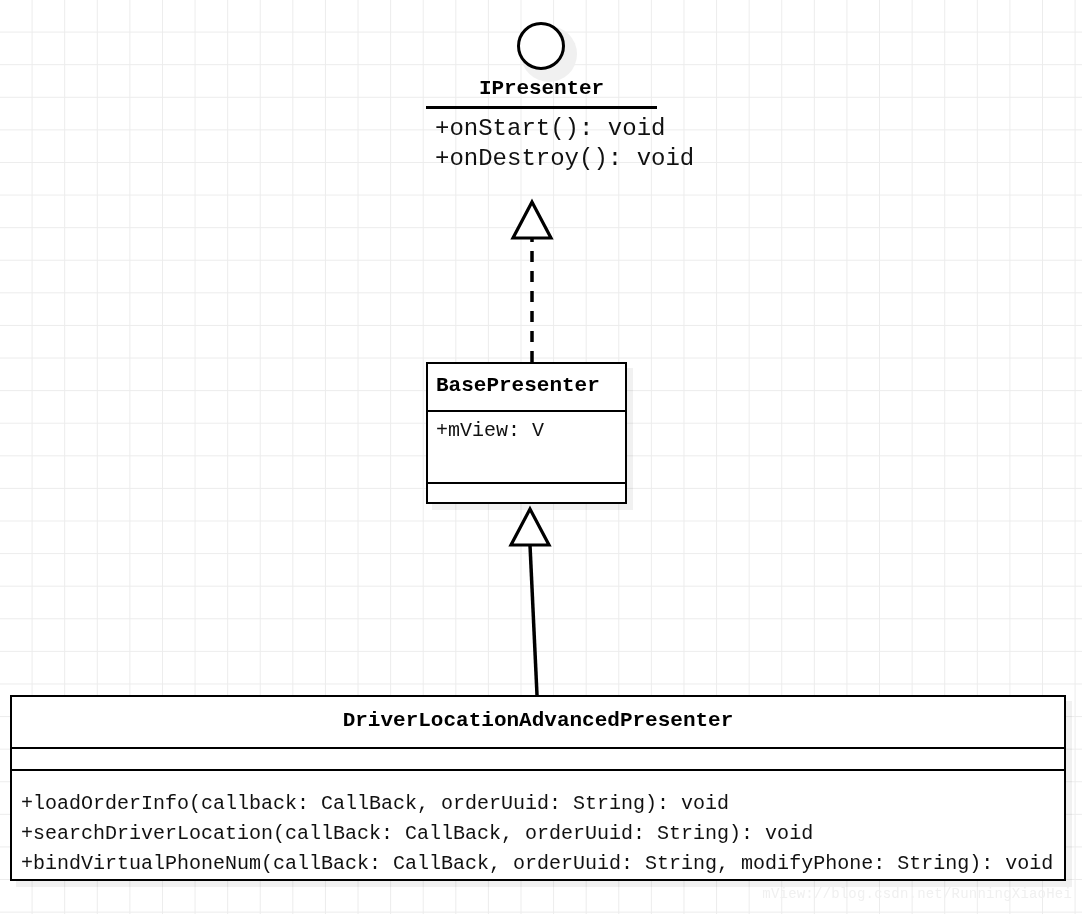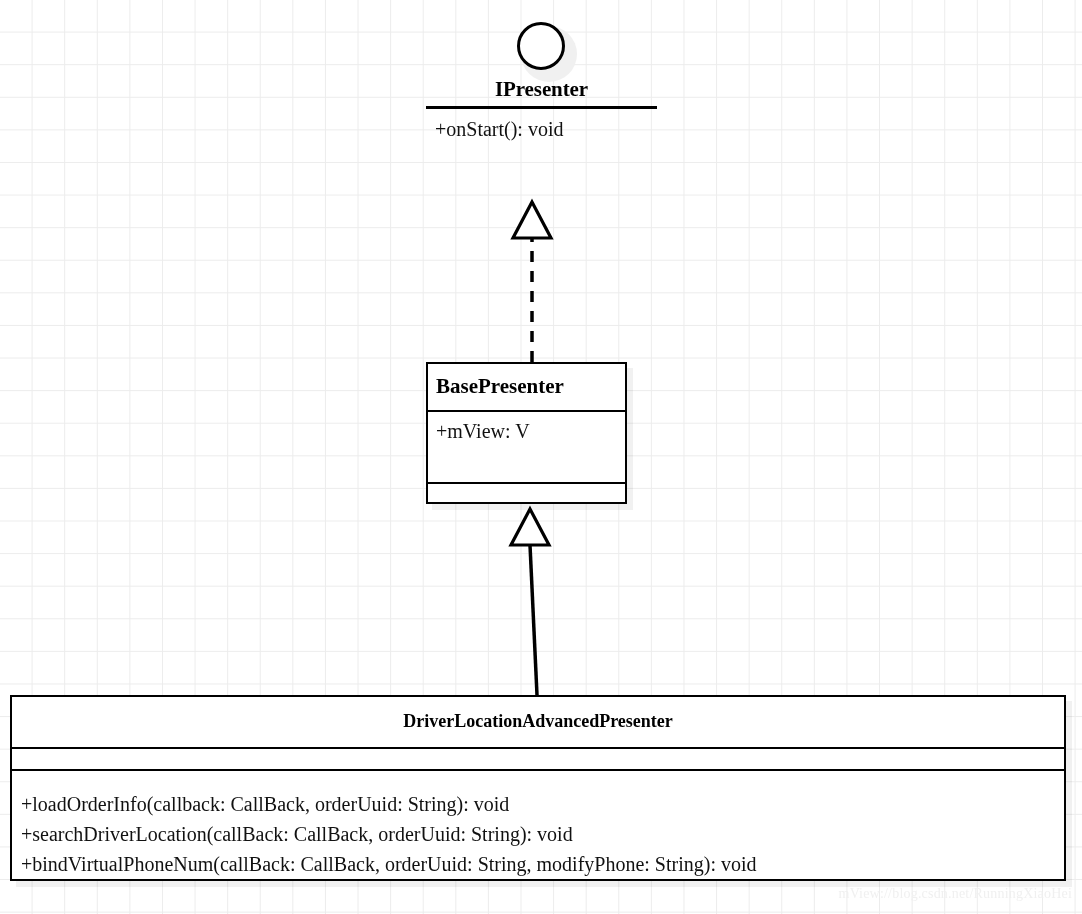--- a/index.html
+++ b/index.html
@@ -13,21 +13,21 @@
     position: relative;
     width: 1082px;
     height: 914px;
     overflow: hidden;
     background-color: #ffffff;
     background-image:
       linear-gradient(to right, #ececec 1px, transparent 1px),
       linear-gradient(to bottom, #ececec 1px, transparent 1px);
     background-size: 32.6px 32.6px;
     background-position: -1px -1px;
-    font-family: Liberation Serif, serif;
+    font-family: Liberation Mono, monospace;
     -webkit-font-smoothing: antialiased;
   }
 
   
   #vector-layer {
     position: absolute;
     left: 0;
     top: 0;
     width: 1082px;
     height: 914px;
@@ -56,21 +56,21 @@
   #iface-presenter .iface-rule {
     margin-top: 4px;
     border-top: 3px solid #000000;
     width: 231px;
   }
   #iface-presenter .iface-methods {
     padding-top: 5px;
     padding-left: 9px;
   }
   .method-line {
-    font-size: 20px;
+    font-size: 24px;
     color: #111111;
     line-height: 30px;
     white-space: nowrap;
   }
 
   
   .uml-box {
     position: absolute;
     background: #ffffff;
     border: 2.5px solid #000000;
@@ -117,21 +117,21 @@
   
   #class-driverlocation {
     left: 10px;
     top: 695px;
     width: 1056px;
     height: 186px;
   }
   #class-driverlocation .uml-title {
     height: 50px;
     line-height: 48px;
-    font-size: 18px;
+    font-size: 21px;
     text-align: center;
   }
   #class-driverlocation .empty-attrs {
     height: 22px;
   }
   #class-driverlocation .ops {
     padding: 18px 0 0 9px;
   }
   #class-driverlocation .method-line {
     font-size: 20px;
@@ -165,20 +165,21 @@
     <line x1="537" y1="695" x2="530" y2="545" stroke="#000000" stroke-width="3.5"></line>
     <polygon points="530,509 549,545 511,545" fill="#ffffff" stroke="#000000" stroke-width="3.2" stroke-linejoin="miter"></polygon>
   </svg>
 
   <div id="iface-presenter">
     <div class="iface-circle-slot"></div>
     <div class="iface-title">IPresenter</div>
     <div class="iface-rule"></div>
     <div class="iface-methods">
       <div class="method-line">+onStart(): void</div>
+      <div class="method-line">+onDestroy(): void</div>
     </div>
   </div>
 
   <div id="class-basepresenter" class="uml-box">
     <div class="uml-title">BasePresenter</div>
     <div class="uml-compartment attrs">
       <div class="attr-line">+mView: V</div>
     </div>
     <div class="uml-compartment empty-ops"></div>
   </div>

